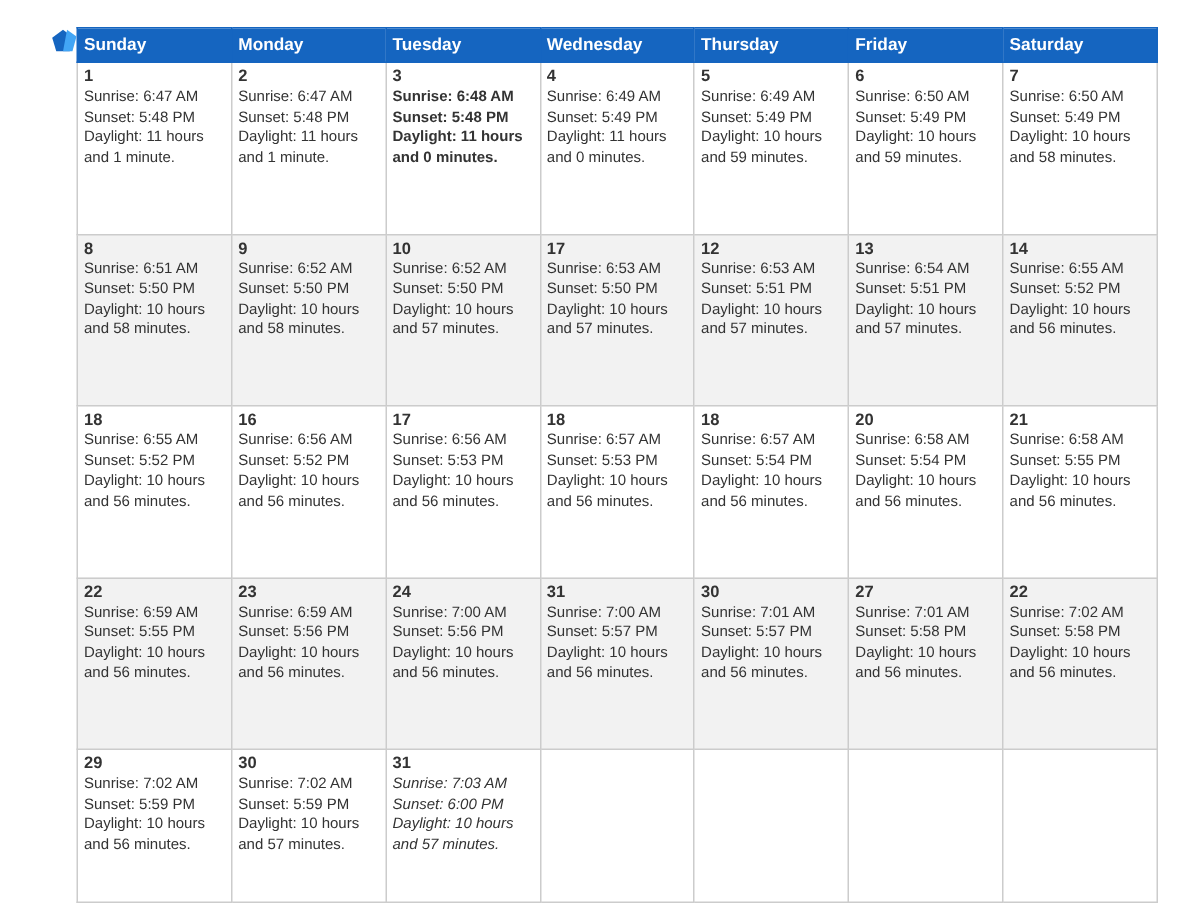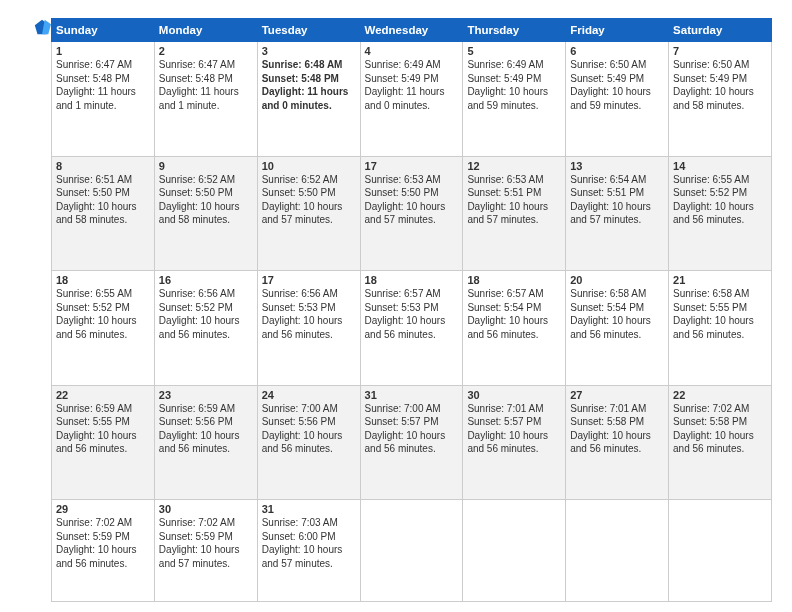--- a/index.html
+++ b/index.html
@@ -349,21 +349,21 @@
           </td>
           <td>
             <span class="day-num">30</span>
             <div class="day-content" style="white-space: pre-line;">Sunrise: 7:02 AM
 Sunset: 5:59 PM
 Daylight: 10 hours
 and 57 minutes.</div>
           </td>
           <td>
             <span class="day-num">31</span>
-            <div class="day-content" style="white-space: pre-line;">Sunrise: 7:03 AM
+            <div class="day-content" style="white-space: pre-line; font-style: italic;">Sunrise: 7:03 AM
 Sunset: 6:00 PM
 Daylight: 10 hours
 and 57 minutes.</div>
           </td>
           <td class="empty-cell"></td>
           <td class="empty-cell"></td>
           <td class="empty-cell"></td>
           <td class="empty-cell"></td>
         </tr>
       </tbody>

